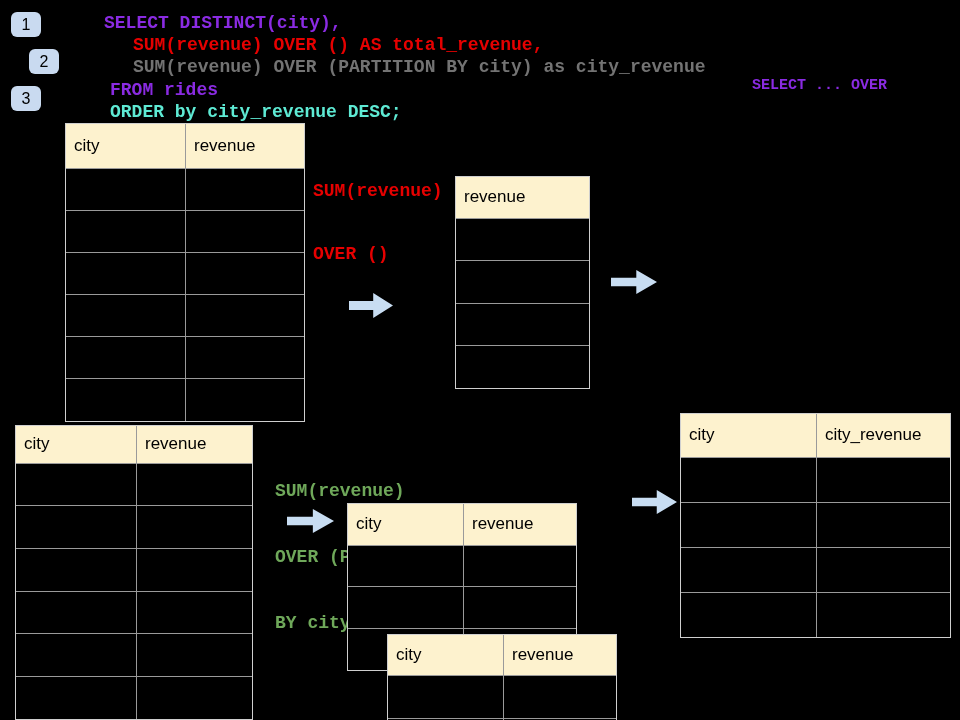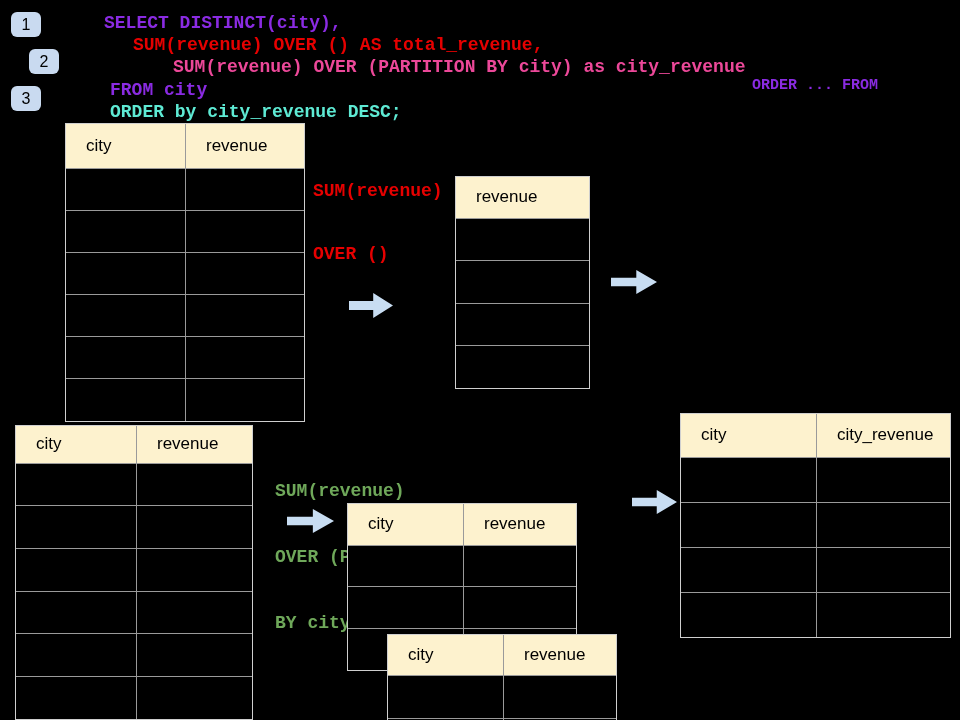--- a/index.html
+++ b/index.html
@@ -52,21 +52,21 @@
   .a4{left:632px;top:490px;width:45px;height:24px;}
   
   .table{
     position:absolute;display:flex;flex-direction:column;
     border:1.5px solid #cfcfcf;box-sizing:border-box;background:#000;
   }
   .thead{display:flex;height:var(--hh);flex:none;}
   .th{
     background:var(--header_bg,#FDF2CE);color:#000;
     font-size:17px;display:flex;align-items:center;
-    padding-left:20px;box-sizing:border-box;
+    padding-left:8px;box-sizing:border-box;
     border-right:1px solid #9a9a9a;
   }
   .th:last-child{border-right:none;}
   .tr{display:flex;height:var(--rh);flex:none;border-top:1px solid #9a9a9a;}
   .td{border-right:1px solid #9a9a9a;box-sizing:border-box;}
   .td:last-child{border-right:none;}
   .th:first-child,.td:first-child{width:var(--c1);flex:none;}
   .th:last-child,.td:last-child{flex:1;}
   .one-col .th,.one-col .td{width:100%!important;flex:1!important;}
   .t-source {left:65px; top:123px;width:240px;--hh:43.5px;--rh:41.2px;--c1:120px;}
@@ -78,26 +78,26 @@
 </style>
 </head>
 <body>
 
 <div class="badge b1">1</div>
 <div class="badge b2">2</div>
 <div class="badge b3">3</div>
 
 <div class="code l1" style="color: rgb(138, 43, 226);">SELECT DISTINCT(city),</div>
 <div class="code l2" style="color: rgb(230, 0, 0);">SUM(revenue) OVER () AS total_revenue,</div>
-<div class="code l3" style="color: #ec4899; margin-left: 40px;">SUM(revenue) OVER (PARTITION BY city) as city_revenue</div>
-<div class="code l4" style="color: rgb(138, 43, 226);">FROM city</div>
+<div class="code l3" style="color: #737373;">SUM(revenue) OVER (PARTITION BY city) as city_revenue</div>
+<div class="code l4" style="color: rgb(138, 43, 226);">FROM rides</div>
 <div class="code l5" style="color: #5eead4;">ORDER by city_revenue DESC;</div>
 
 <div class="note side-note" style="color: rgb(138, 43, 226);">
-  <div>ORDER ... FROM</div>
+  <div>SELECT ... OVER</div>
 </div>
 
 <div class="ann ann-total" style="color: rgb(230, 0, 0);">
   <div>SUM(revenue)</div>
   <div>OVER ()</div>
 </div>
 
 <div class="ann ann-part" style="color: rgb(111, 168, 90);">
   <div>SUM(revenue)</div>
   <div>OVER (PARTITION</div>

